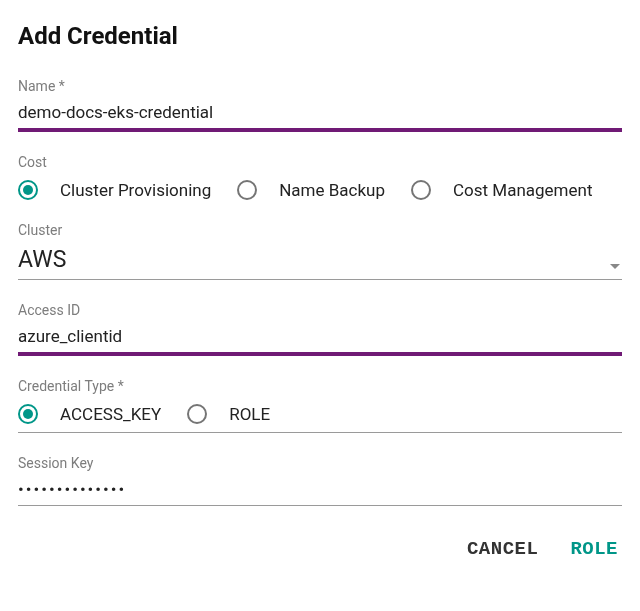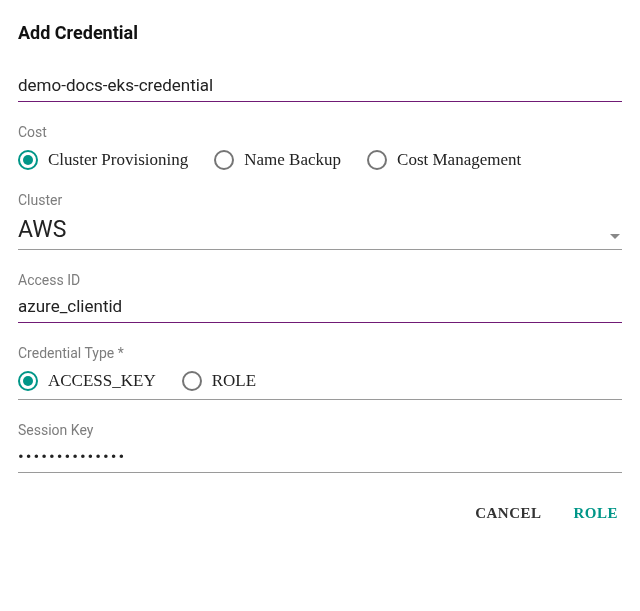--- a/index.html
+++ b/index.html
@@ -8,38 +8,38 @@
     padding: 0;
     font-family: -apple-system, BlinkMacSystemFont, "Segoe UI", Roboto, Helvetica, Arial, sans-serif;
     color: #1a1a1a;
     background: #fff;
   }
   .dialog {
     width: 640px;
     padding: 18px 18px 10px 18px;
   }
   .dialog-title {
-    font-size: 18px;
+    font-size: 24px;
     font-weight: 700;
     margin: 4px 0 28px 0;
     color: #111;
   }
   .field {
     margin-bottom: 22px;
   }
   .field-label {
     font-size: 14px;
     color: #7d7d7d;
     margin-bottom: 4px;
     display: block;
   }
   .field-input {
     width: 100%;
     border: none;
-    border-bottom: 1px solid #701a75;
+    border-bottom: 4px solid #701a75;
     font-size: 17px;
     padding: 4px 0 6px 0;
     background: transparent;
     color: #222;
     font-family: inherit;
   }
   .field-input::placeholder { color: #9a9a9a; }
   .select-wrap {
     position: relative;
     border-bottom: 1px solid #9a9a9a;
@@ -60,23 +60,22 @@
   }
   .radio-group {
     display: flex;
     gap: 26px;
     margin-top: 10px;
     margin-bottom: 4px;
   }
   .radio-item {
     display: flex;
     align-items: center;
-    gap: 10px;
+    gap: 22px;
     cursor: pointer;
-    font-family: Liberation Serif, serif;
   }
   .radio-outer {
     width: 20px;
     height: 20px;
     border-radius: 50%;
     border: 2px solid #757575;
     display: flex;
     align-items: center;
     justify-content: center;
     flex-shrink: 0;
@@ -102,45 +101,46 @@
   .actions {
     display: flex;
     justify-content: flex-end;
     gap: 24px;
     margin-top: 8px;
     padding: 4px 0;
   }
   .btn {
     background: none;
     border: none;
-    font-size: 15px;
+    font-size: 19px;
     font-weight: 600;
     letter-spacing: 0.5px;
     cursor: pointer;
     padding: 6px 4px;
-    font-family: Liberation Serif, serif;
+    font-family: Liberation Mono, monospace;
   }
   .btn-cancel { color: #333; }
   .btn-save { color: #009688; }
   .pw-dots {
     font-size: 17px;
     letter-spacing: 2px;
     padding: 4px 0 6px 0;
     border-bottom: 1px solid #9a9a9a;
     color: #222;
   }
 </style>
 </head>
 <body>
 
 <div class="dialog">
 
   <h1 class="dialog-title">Add Credential</h1>
 
   <div class="field">
+    <label class="field-label">Name *</label>
     <input class="field-input" type="text" value="demo-docs-eks-credential" style="">
   </div>
 
   <div class="field">
     <label class="field-label">Cost</label>
     <div class="radio-group">
       <div class="radio-item">
         <span class="radio-outer selected">
             <span class="radio-inner"></span>
           </span>

